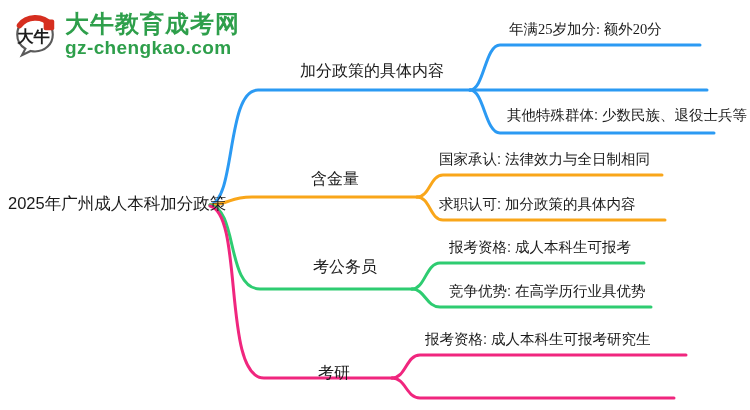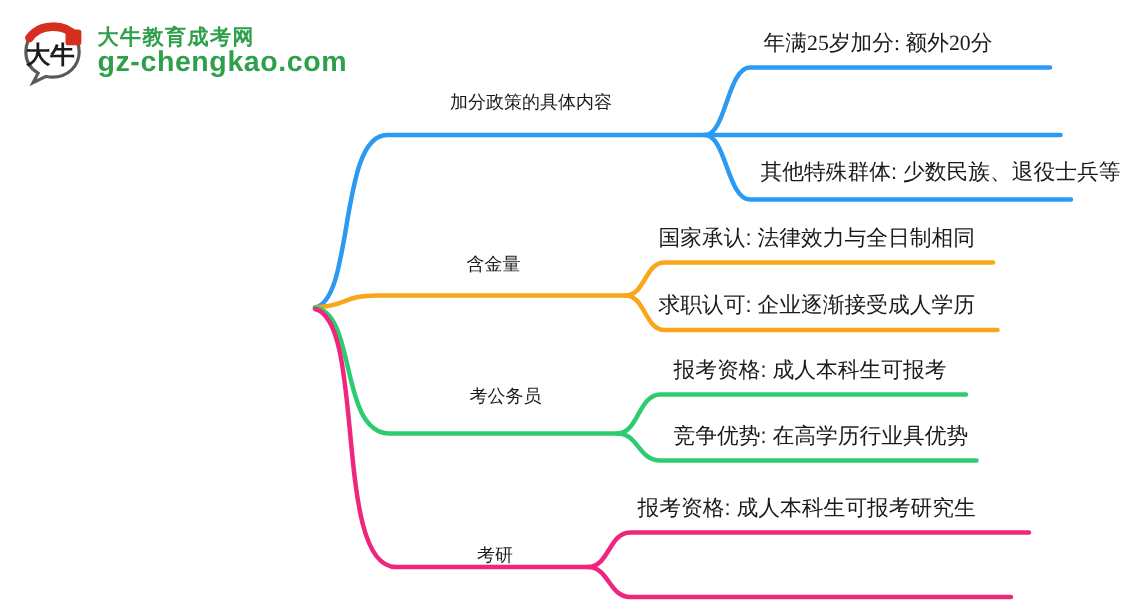--- a/index.html
+++ b/index.html
@@ -5,28 +5,28 @@
   * { margin: 0; padding: 0; box-sizing: border-box; }
   html, body { width: 750px; height: 410px; background: #ffffff; overflow: hidden; }
   body { font-family: "Liberation Sans", "DejaVu Sans", sans-serif; position: relative; }
 
   .stage { position: absolute; inset: 0; width: 750px; height: 410px; }
 
   svg.lines { position: absolute; left: 0; top: 0; width: 750px; height: 410px; }
 
   .node { position: absolute; white-space: nowrap; color: #1a1a1a; line-height: 1.25; }
   .root-label   { font-size: 16.5px; font-weight: 500; }
-  .branch-label { font-size: 12px;  font-weight: 500; }
+  .branch-label { font-size: 16px;  font-weight: 500; }
   .sub-label    { font-size: 14.5px; font-weight: 500; }
 
   
   .logo { position: absolute; left: 10px; top: 10px; display: flex; align-items: center; }
   .logo-icon { width: 50px; height: 50px; }
   .logo-text { margin-left: 5px; }
-  .brand-name { font-size: 14px; font-weight: bold; letter-spacing: 1px; line-height: 1.1; }
+  .brand-name { font-size: 24px; font-weight: bold; letter-spacing: 1px; line-height: 1.1; }
   .brand-url  { font-size: 19px; font-weight: bold; letter-spacing: .4px; line-height: 1.1; }
 </style>
 </head>
 <body>
 
 <div class="stage">
 
   <svg class="lines" viewBox="0 0 750 410" fill="none" stroke-linecap="round" stroke-width="3">
 
     <g stroke="#2B9AF3">
@@ -61,28 +61,29 @@
       <path d="M10,16 A19,16 0 0 1 42,15" fill="none" stroke-width="6" stroke-linecap="round" stroke="#D62E1F"></path>
       <rect x="35" y="10" width="11" height="11" rx="2" fill="#D62E1F"></rect>
       <text x="24.5" y="33" text-anchor="middle" font-size="17" font-weight="bold" fill="#1c1c1c">大牛</text>
     </svg>
     <div class="logo-text">
       <div class="brand-name" style="color:#2E9F4B;">大牛教育成考网</div>
       <div class="brand-url" style="color:#2E9F4B;">gz-chengkao.com</div>
     </div>
   </div>
 
+  <div class="node root-label" style="left:8px; top:193px;">2025年广州成人本科加分政策</div>
 
   <div class="node branch-label" style="left:300px; top:61px;">加分政策的具体内容</div>
   <div class="node sub-label" style="left:509px; top:20px;font-family:Liberation Serif, serif;">年满25岁加分: 额外20分</div>
   <div class="node sub-label" style="left:507px; top:106px;">其他特殊群体: 少数民族、退役士兵等</div>
 
   <div class="node branch-label" style="left:311px; top:169px;">含金量</div>
   <div class="node sub-label" style="left:439px; top:150px;text-align:center;">国家承认: 法律效力与全日制相同</div>
-  <div class="node sub-label" style="left:439px; top:195px;">求职认可: 企业逐渐接受成人学历</div>
+  <div class="node sub-label" style="left:439px; top:195px;">求职认可: 加分政策的具体内容</div>
 
   <div class="node branch-label" style="left:313px; top:257px;">考公务员</div>
   <div class="node sub-label" style="left:449px; top:282px;">竞争优势: 在高学历行业具优势</div>
   <div class="node sub-label" style="left:449px; top:238px;">报考资格: 成人本科生可报考</div>
 
   <div class="node branch-label" style="left:318px; top:363px;">考研</div>
   <div class="node sub-label" style="left:425px; top:330px;">报考资格: 成人本科生可报考研究生</div>
 
 </div>
 

